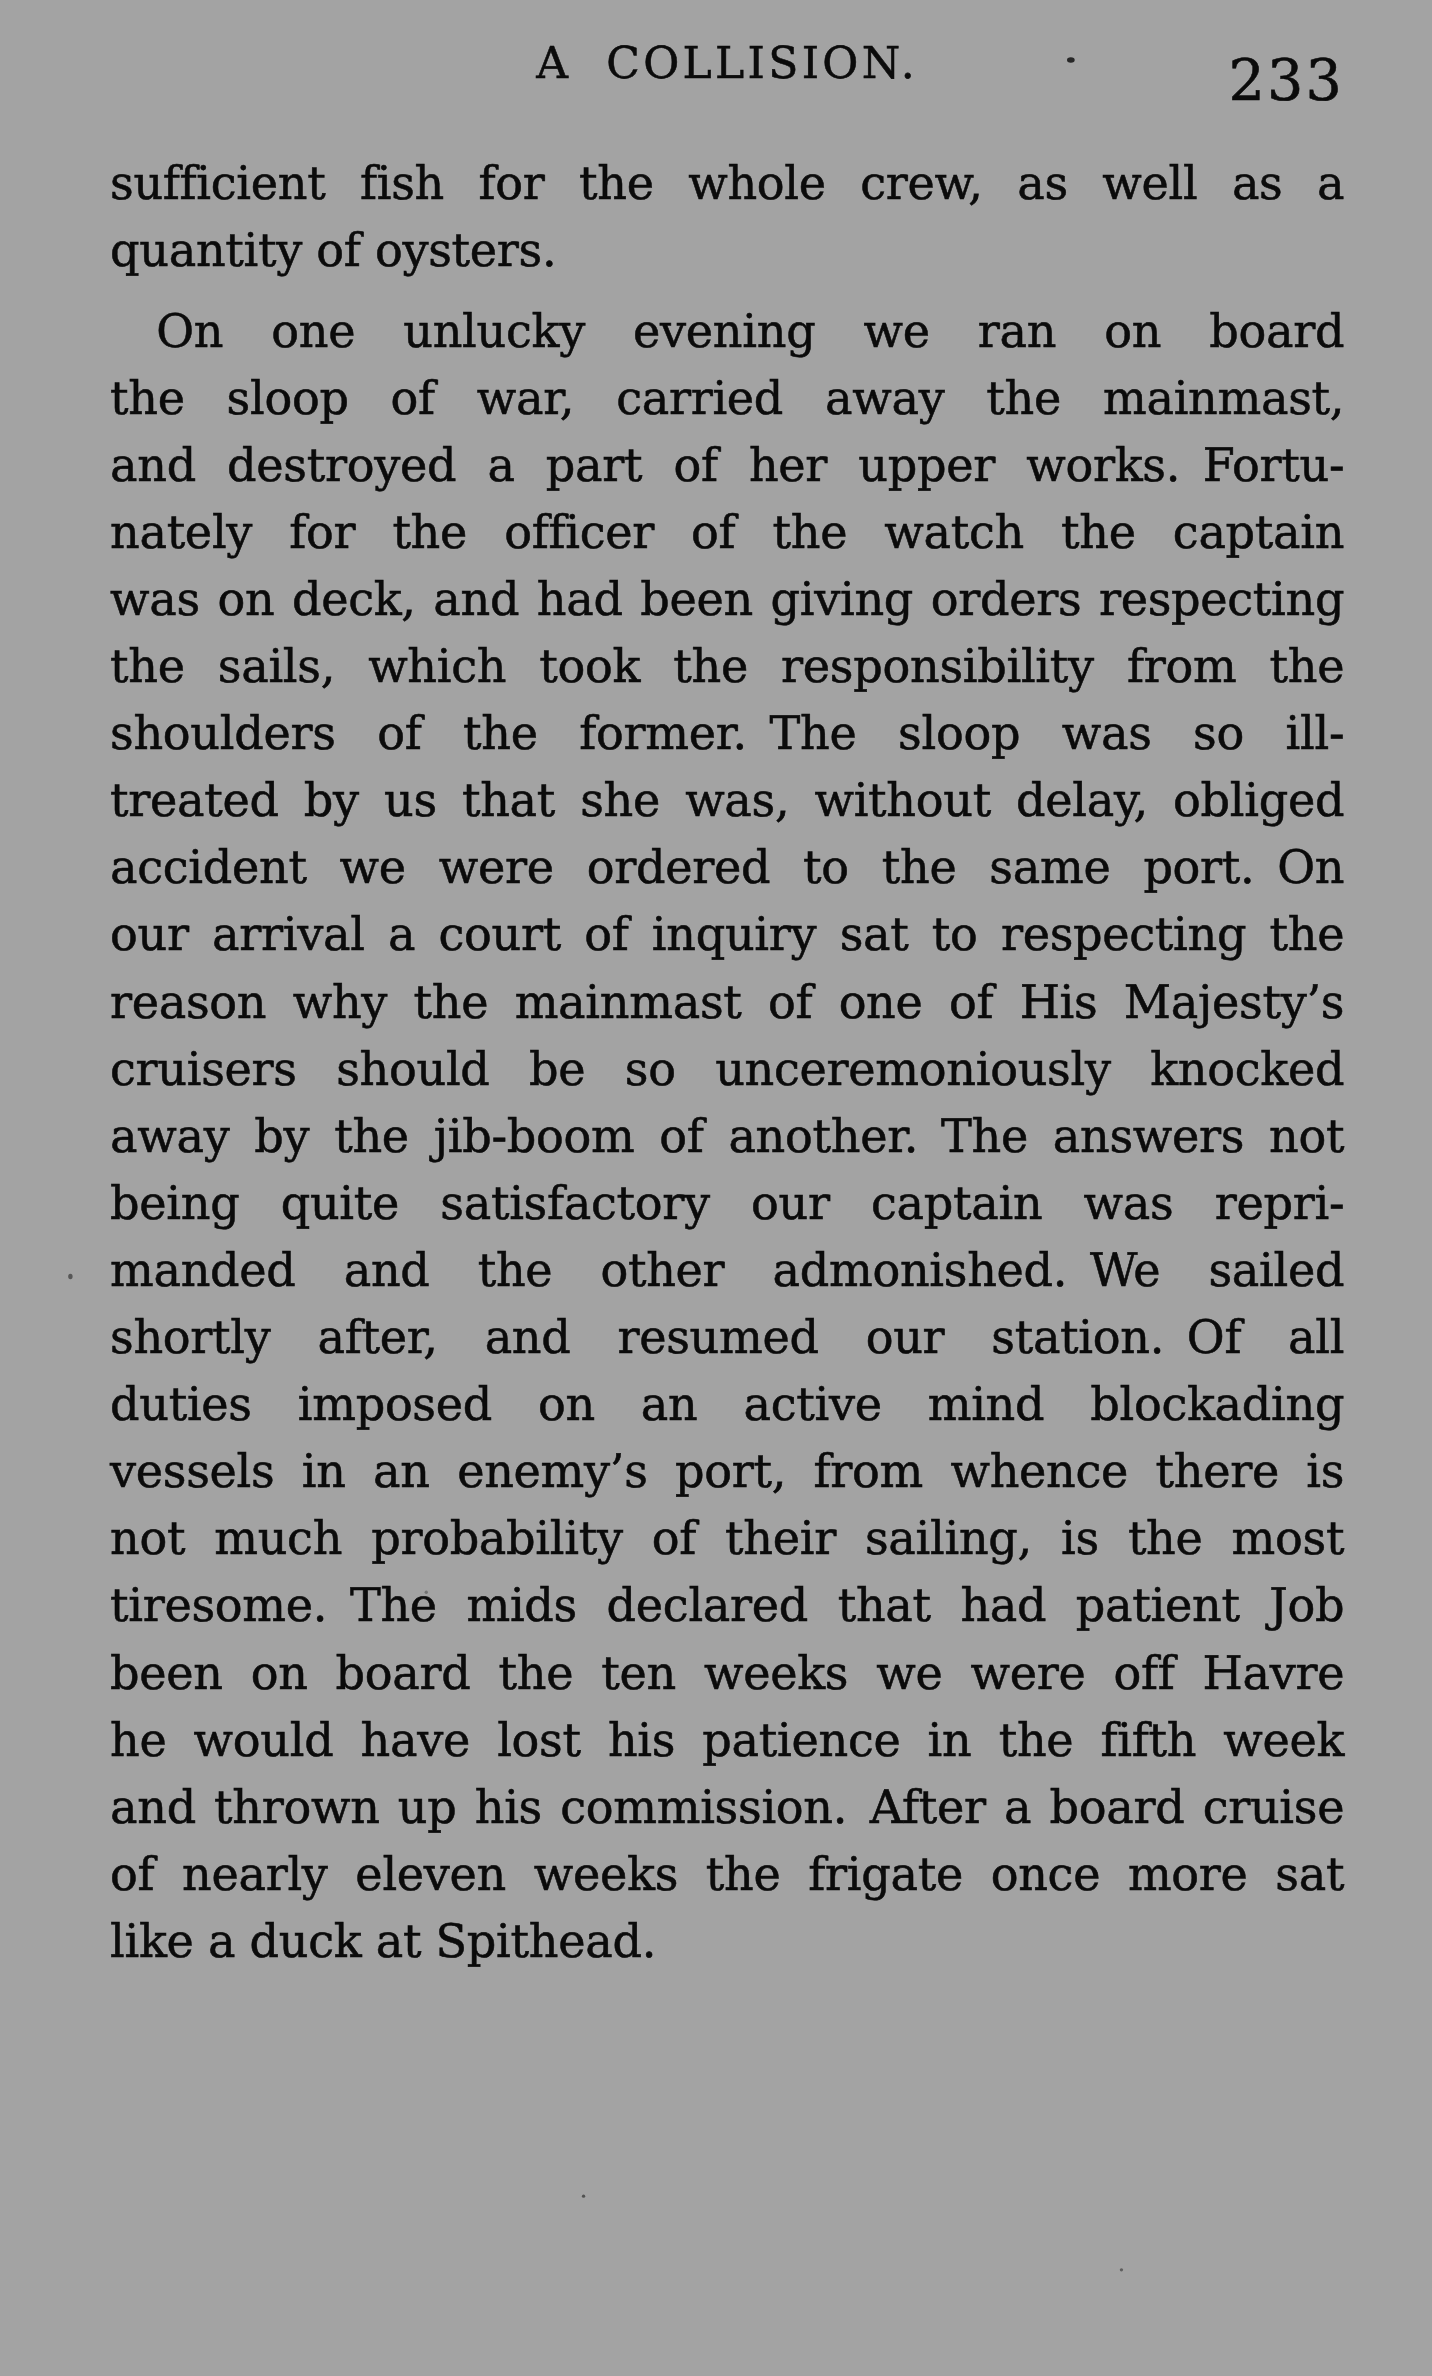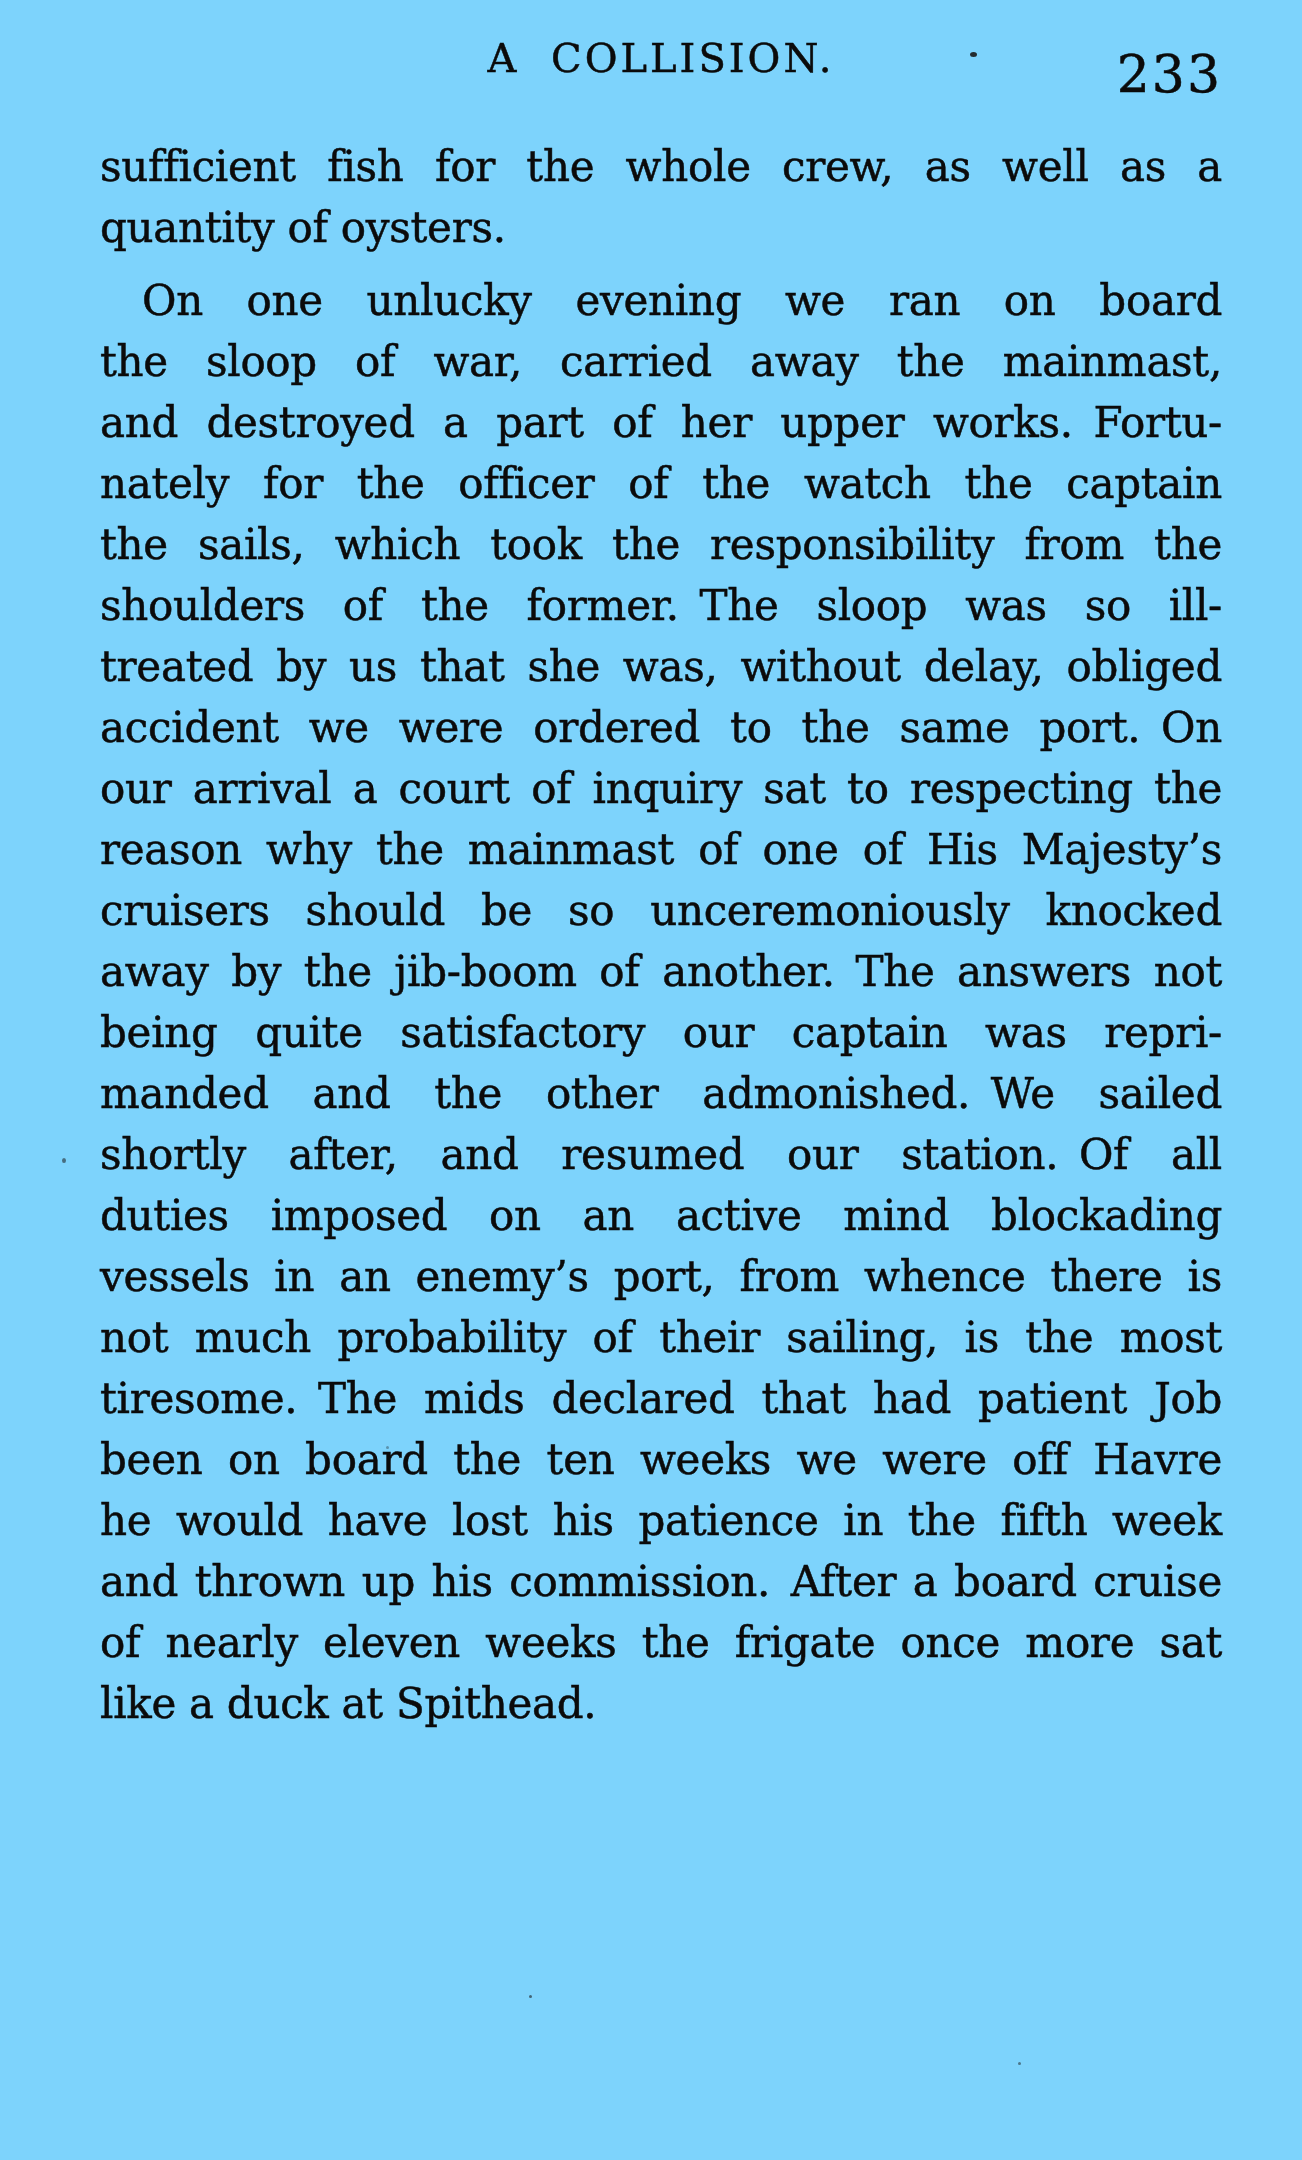--- a/index.html
+++ b/index.html
@@ -1,21 +1,21 @@
 <!DOCTYPE html>
 <html><head>
 <meta charset="utf-8">
 <style>
   html, body { margin: 0; padding: 0; background: #ffffff; }
 
   .page {
     position: relative;
     width: 1302px;
     height: 2160px;
-    background: #7dd3fc;
+    background: #a3a3a3;
     overflow: hidden;
     font-family: "DejaVu Serif", "Liberation Serif", serif;
     color: #0b0b0b;
     -webkit-text-stroke: 0.5px #0b0b0b; 
   }
 
   .running-head {
     position: absolute;
     left: 100px;
     width: 1122px;
@@ -77,20 +77,21 @@
 
   <div class="folio">233</div>
 
   <div class="text-block" id="text-block">
       <div class="line">sufficient fish for the whole crew, as well as a</div>
       <div class="line para-end">quantity of oysters.</div>
       <div class="line indent">On one unlucky evening we ran on board</div>
       <div class="line">the sloop of war, carried away the mainmast,</div>
       <div class="line">and destroyed a part of her upper works. Fortu-</div>
       <div class="line">nately for the officer of the watch the captain</div>
+      <div class="line">was on deck, and had been giving orders respecting</div>
       <div class="line">the sails, which took the responsibility from the</div>
       <div class="line">shoulders of the former. The sloop was so ill-</div>
       <div class="line">treated by us that she was, without delay, obliged</div>
       <div class="line">accident we were ordered to the same port. On</div>
       <div class="line">our arrival a court of inquiry sat to respecting the</div>
       <div class="line">reason why the mainmast of one of His Majesty’s</div>
       <div class="line">cruisers should be so unceremoniously knocked</div>
       <div class="line">away by the jib-boom of another. The answers not</div>
       <div class="line">being quite satisfactory our captain was repri-</div>
       <div class="line">manded and the other admonished. We sailed</div>

